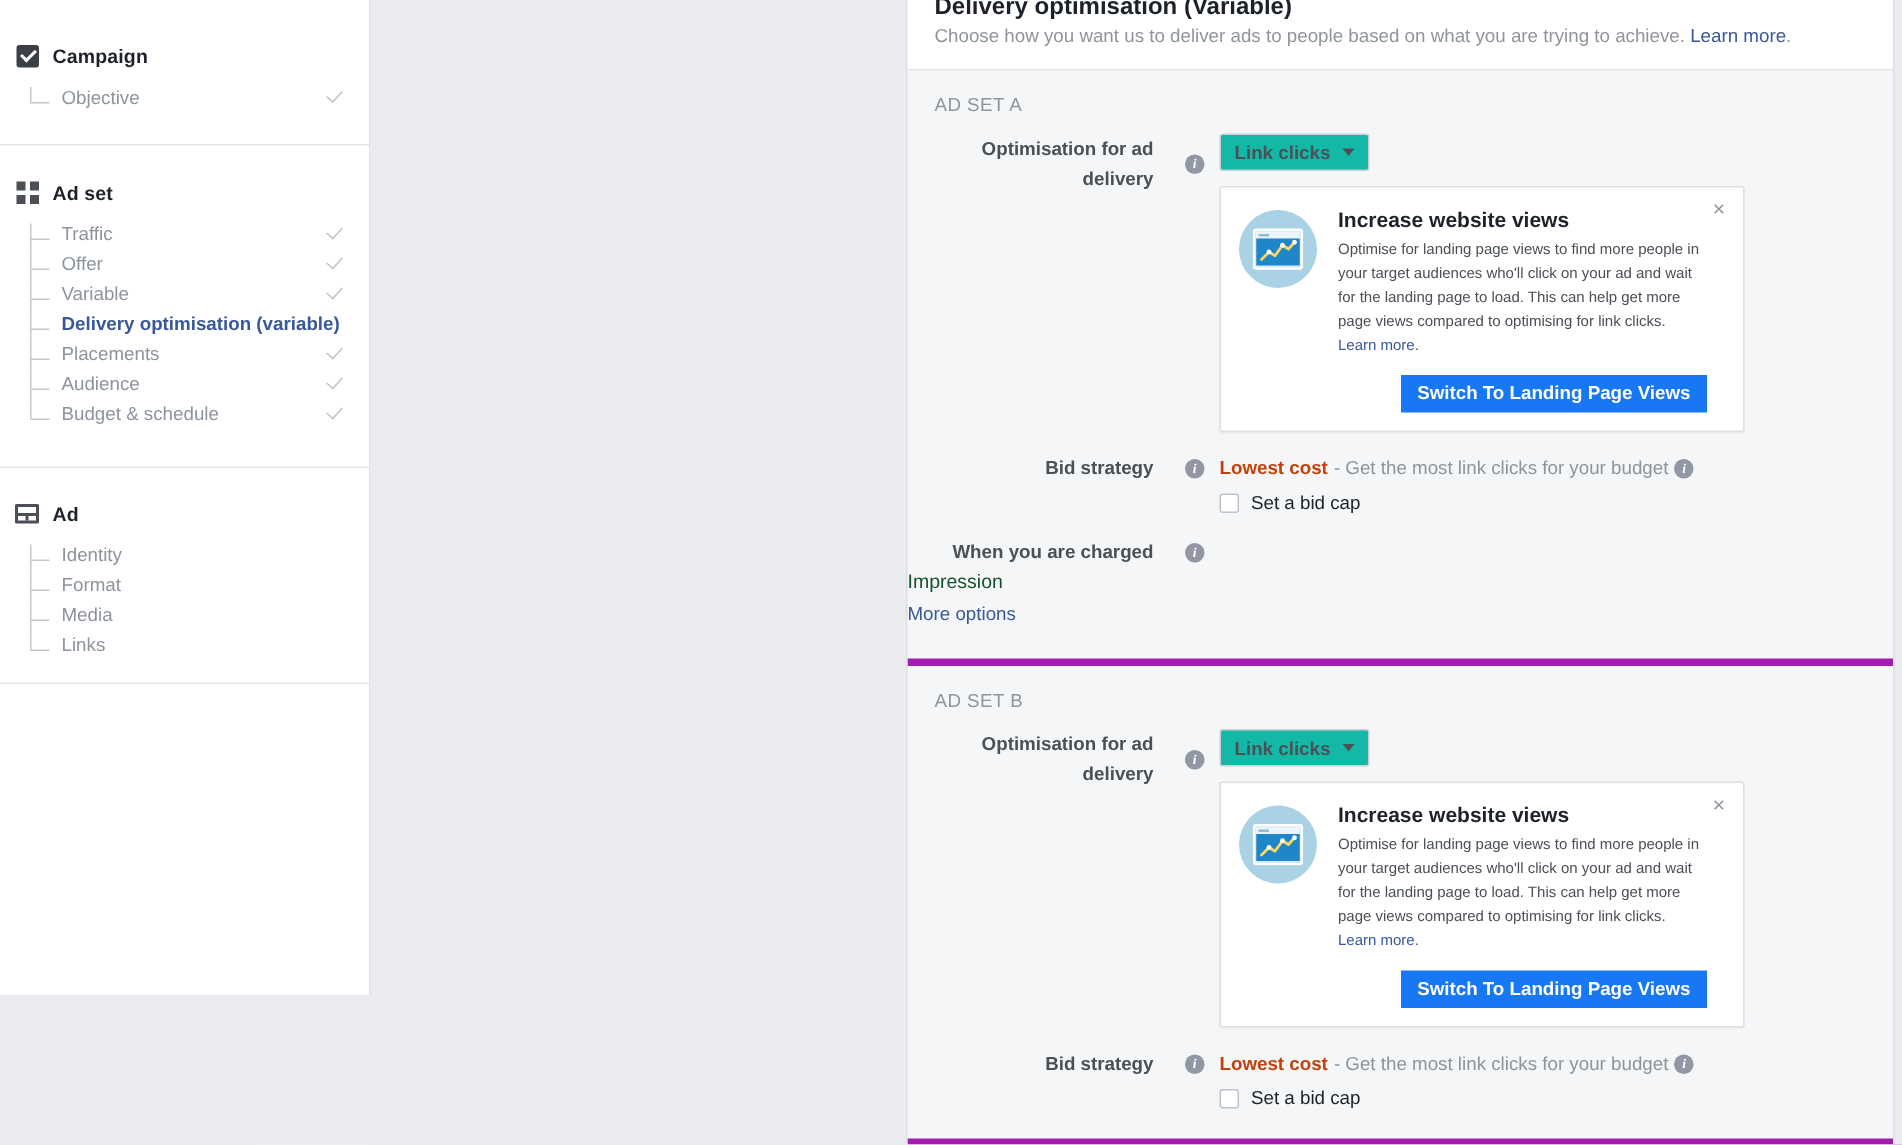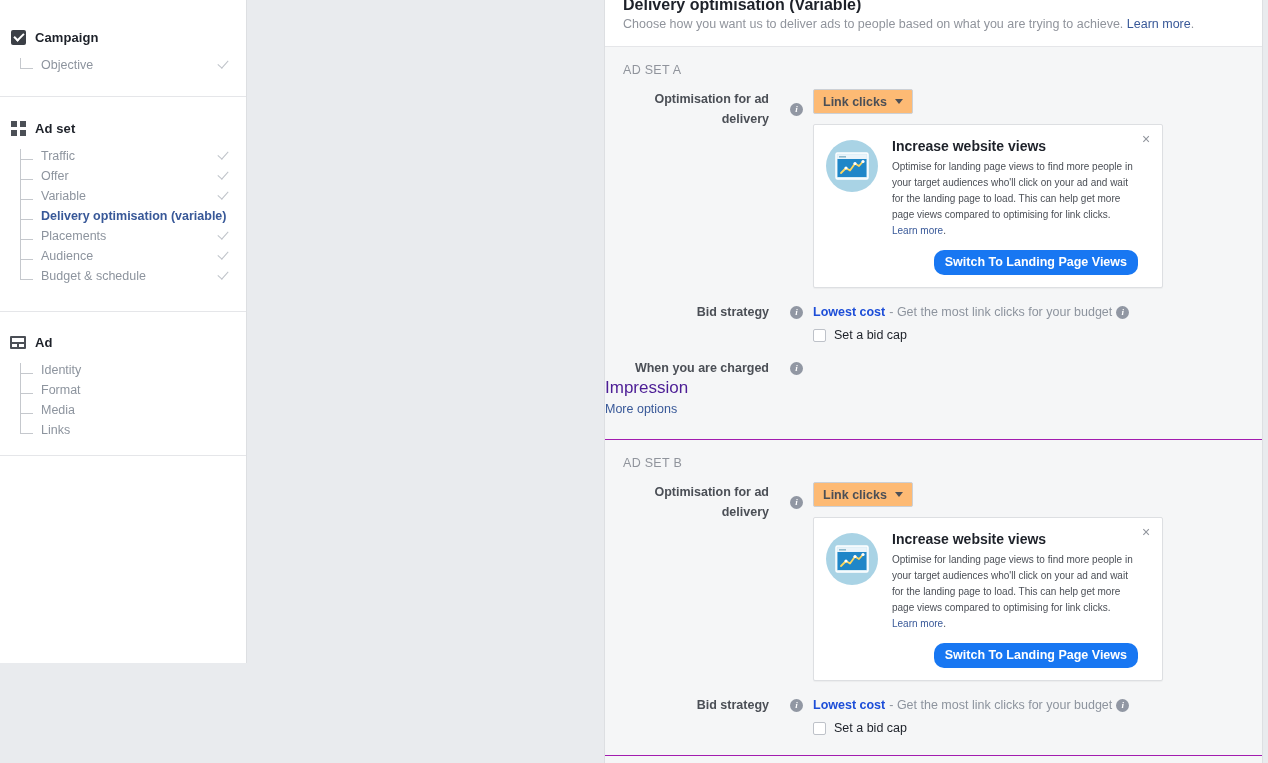--- a/index.html
+++ b/index.html
@@ -186,21 +186,21 @@
   .panel-sub {
     font-size: 12.5px;
     color: #90949c;
     line-height: 16px;
     position: relative;
     top: -3px;
   }
   .panel-sub a { color: #385898; text-decoration: none; }
 
   .adset-block {
-    border-bottom: 1px solid #a21caf;
+    border-bottom: 5px solid #a21caf;
     padding: 16px 0 18px 0;
   }
   .adset-title {
     font-size: 12.5px;
     color: #90949c;
     letter-spacing: .3px;
     padding-left: 18px;
     margin-bottom: 12px;
   }
 
@@ -239,21 +239,21 @@
     flex: 0 0 auto;
     font-family: "Liberation Serif", serif;
   }
 
   .select-btn {
     display: inline-flex;
     align-items: center;
     gap: 8px;
     height: 25px;
     padding: 0 9px;
-    background: #fdba74;
+    background: #14b8a6;
     border: 1px solid #ccd0d5;
     border-radius: 2px;
     font-size: 12.5px;
     color: #4b4f56;
     font-weight: bold;
     cursor: pointer;
   }
   .caret {
     width: 0; height: 0;
     border-left: 4px solid transparent;
@@ -311,55 +311,55 @@
   .promo-text a { color: #385898; text-decoration: none; }
   .promo-action { text-align: right; margin-top: 11px; }
   .switch-btn {
     display: inline-block;
     background: #1877f2;
     color: #fff;
     font-size: 12.5px;
     font-weight: bold;
     padding: 5px 11px 6px 11px;
     border: none;
-    border-radius: 10px;
+    border-radius: 0;
     cursor: pointer;
     font-family: "Liberation Sans", sans-serif;
   }
 
   .strategy-line {
     font-size: 12.5px;
     color: #8d949e;
     line-height: 20px;
     display: flex;
     align-items: center;
     gap: 4px;
   }
-  .strategy-line b { color: #1d4ed8; font-weight: bold; }
+  .strategy-line b { color: #c2410c; font-weight: bold; }
   .strategy-line .dash { color: #8d949e; }
 
   .checkrow {
     display: flex;
     align-items: center;
     gap: 8px;
     margin-top: 6px;
   }
   .checkbox {
     width: 13px; height: 13px;
     border: 1px solid #bec2c9;
     background: #fff;
     border-radius: 2px;
     cursor: pointer;
     flex: 0 0 auto;
   }
   .checkrow-label { font-size: 12.5px; color: #1d2129; }
 
   .plain-value {
-    font-size: 17px;
-    color: #4c1d95;
+    font-size: 13px;
+    color: #14532d;
     line-height: 20px;
   }
   .more-options {
     font-size: 12.5px;
     color: #385898;
     line-height: 20px;
     cursor: pointer;
     display: inline-block;
     margin-top: 1px;
   }

